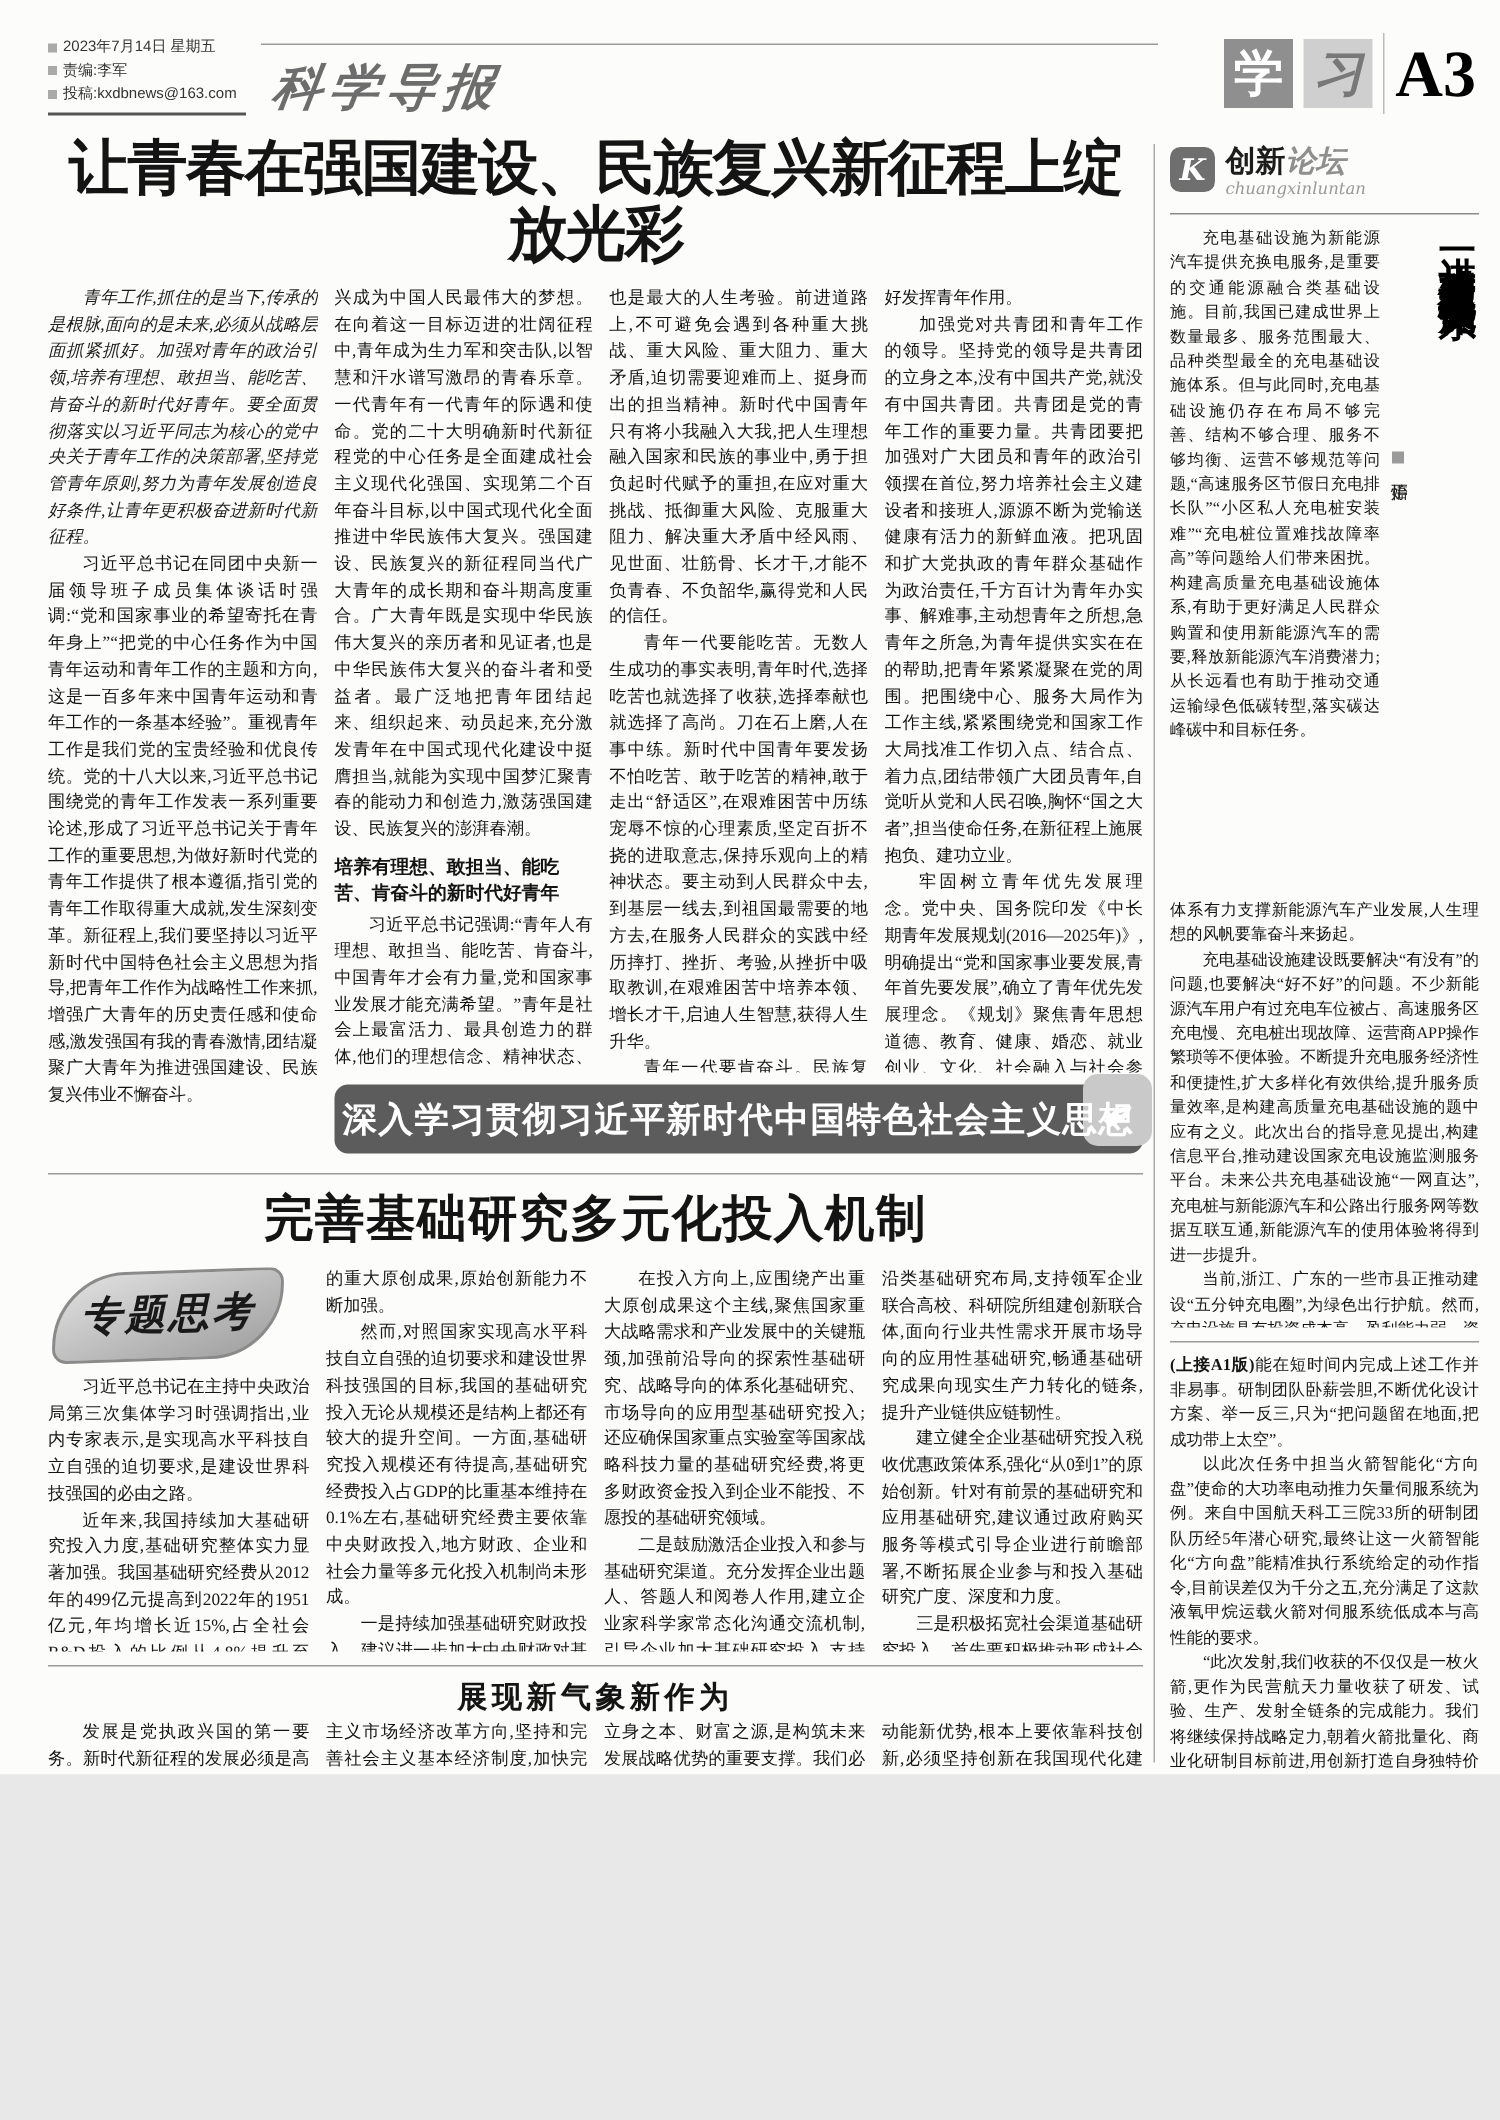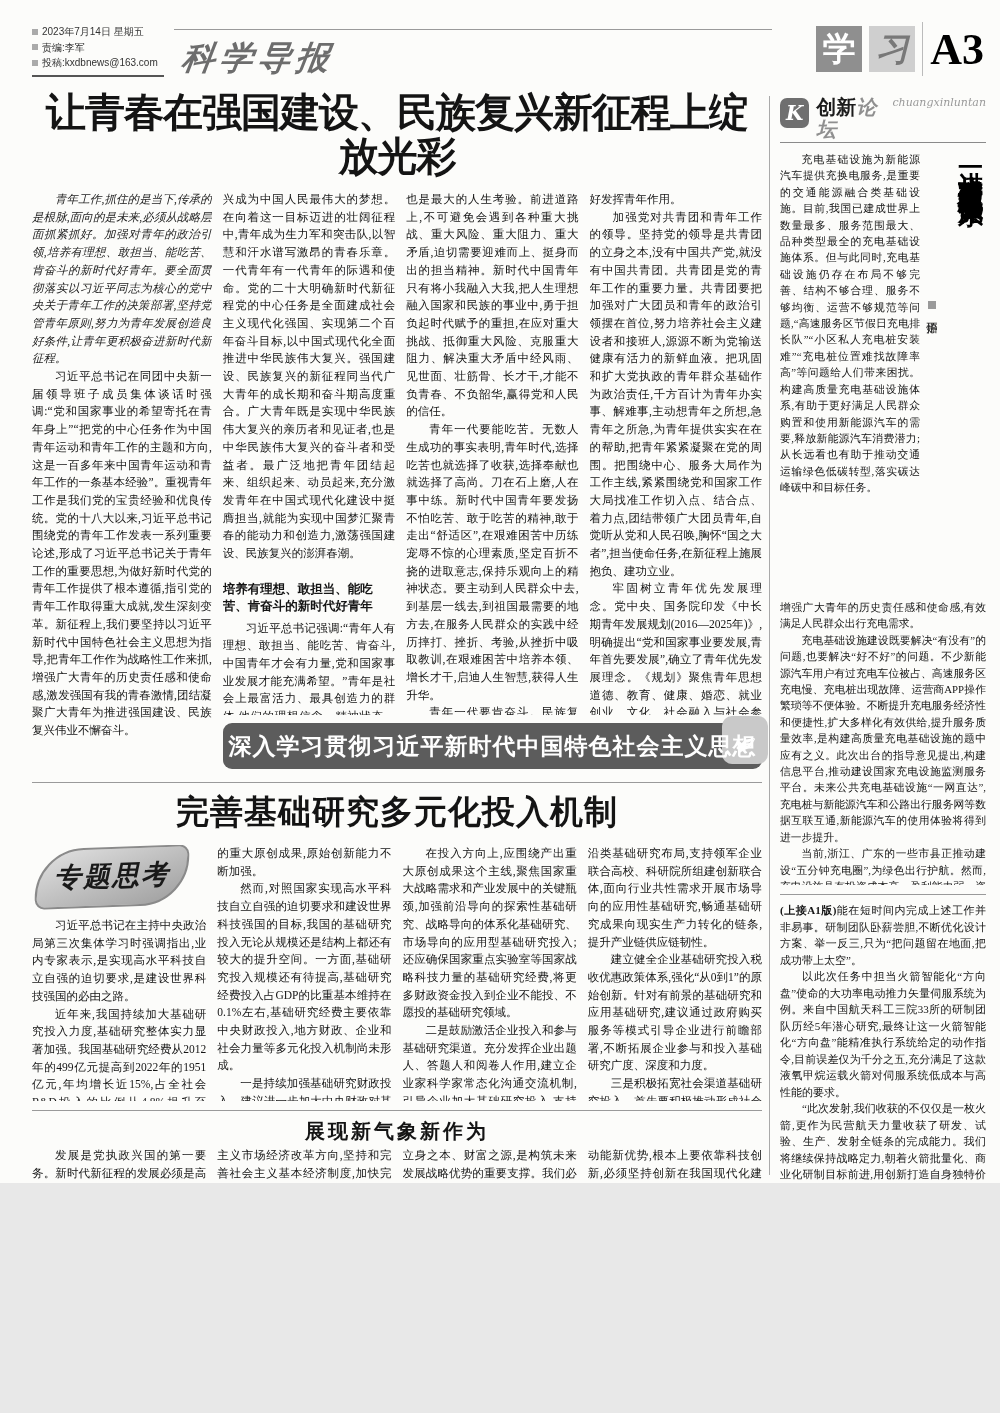--- a/index.html
+++ b/index.html
@@ -35,21 +35,21 @@
   .top-article .col.tall{height:582px;}
   .right3{flex:3;min-width:0;display:flex;flex-direction:column;}
   .right3 .colrow{height:524px;}
   .right3 .col{height:524px;}
   
   .blk{margin:0;}
   .blk.p,.blk.lead{text-indent:2em;}
   .blk.pc{text-indent:0;}
   .blk.lead{font-style:italic;color:#1d1d1d;}
   .blk.h3{font-family:"Liberation Sans",sans-serif;font-weight:bold;font-size:12.5px;
-          line-height:1.35;margin:18px 0 5px;text-indent:0;text-align:left;}
+          line-height:1.35;margin:7px 0 5px;text-indent:0;text-align:left;}
   
   .banner{position:relative;margin-top:8px;height:46px;background:#5c5c5c;border-radius:9px;
           display:flex;align-items:center;justify-content:center;color:#fff;
           font-family:"Liberation Sans",sans-serif;font-weight:bold;font-size:23px;letter-spacing:1px;}
   .banner .curl{position:absolute;right:-6px;top:-7px;width:46px;height:48px;background:#c9c9c9;
                 border-radius:10px;z-index:0;}
   .banner .btxt{position:relative;z-index:1;}
   .banner .pen{position:absolute;right:2px;top:4px;z-index:2;font-size:30px;color:#fff;
                transform:rotate(-35deg);font-family:"DejaVu Sans",sans-serif;}
   
@@ -68,21 +68,21 @@
   .development h2{margin:0 0 10px;text-align:center;font-family:"Liberation Sans",sans-serif;
                   font-weight:900;font-size:37px;letter-spacing:2px;}
   .development .col{height:198px;}
   
   .sidebar{position:absolute;left:780px;top:96px;width:206px;}
   .forum-head{display:flex;align-items:flex-start;gap:7px;height:46px;border-bottom:1px solid #8a8a8a;
               margin-bottom:8px;}
   .k-box{width:30px;height:30px;margin-top:2px;background:#6f6f6f;border-radius:7px;color:#fff;
          display:flex;align-items:center;justify-content:center;
          font-family:"DejaVu Serif",serif;font-style:italic;font-weight:bold;font-size:20px;}
-  .forum-titles{display:flex;}
+  .forum-titles{display:flex;flex-direction:column;}
   .forum-title{font-family:"Liberation Sans",sans-serif;font-weight:bold;font-size:20px;
                line-height:1.1;color:#1c1c1c;}
   .forum-title .light{color:#8f8f8f;font-family:"DejaVu Serif",serif;font-style:italic;font-weight:bold;}
   .forum-pinyin{font-family:"DejaVu Serif",serif;font-style:italic;font-size:11px;color:#999;}
   .charge-flex{display:flex;gap:4px;}
   .charge-text{width:140px;height:442px;overflow:hidden;font-size:10.8px;line-height:1.52;
                text-align:justify;}
   .charge-title{position:relative;width:62px;height:442px;flex:none;}
   .vtitle{position:absolute;right:0;top:0;height:442px;writing-mode:vertical-rl;
           font-family:"Liberation Sans",sans-serif;font-weight:900;font-size:25px;line-height:1.2;
@@ -228,21 +228,21 @@
       <div class="charge-flex">
         <div class="charge-text">
             <div class="blk p">充电基础设施为新能源汽车提供充换电服务,是重要的交通能源融合类基础设施。目前,我国已建成世界上数量最多、服务范围最大、品种类型最全的充电基础设施体系。但与此同时,充电基础设施仍存在布局不够完善、结构不够合理、服务不够均衡、运营不够规范等问题,“高速服务区节假日充电排长队”“小区私人充电桩安装难”“充电桩位置难找故障率高”等问题给人们带来困扰。构建高质量充电基础设施体系,有助于更好满足人民群众购置和使用新能源汽车的需要,释放新能源汽车消费潜力;从长远看也有助于推动交通运输绿色低碳转型,落实碳达峰碳中和目标任务。</div>
           </div>
         <div class="charge-title">
           <div class="vbyline">丁怡婷</div>
           <div class="vtitle">进一步构建高质量充电基础设施体系</div>
         </div>
       </div>
       <div class="charge-wide">
-          <div class="blk pc">增强广大青年的历史责任感和使命感,有效满足人民群众出行充电需求。</div>
+          <div class="blk pc">体系有力支撑新能源汽车产业发展,人生理想的风帆要靠奋斗来扬起。</div>
           <div class="blk p">充电基础设施建设既要解决“有没有”的问题,也要解决“好不好”的问题。不少新能源汽车用户有过充电车位被占、高速服务区充电慢、充电桩出现故障、运营商APP操作繁琐等不便体验。不断提升充电服务经济性和便捷性,扩大多样化有效供给,提升服务质量效率,是构建高质量充电基础设施的题中应有之义。此次出台的指导意见提出,构建信息平台,推动建设国家充电设施监测服务平台。未来公共充电基础设施“一网直达”,充电桩与新能源汽车和公路出行服务网等数据互联互通,新能源汽车的使用体验将得到进一步提升。</div>
           <div class="blk p">当前,浙江、广东的一些市县正推动建设“五分钟充电圈”,为绿色出行护航。然而,充电设施具有投资成本高、盈利能力弱、资本回收周期长等特点,加之居住区电力改造难度大,这对经营主体是不小的考验。加大政策支持力度,为各类经营主体大显身手创造条件,才能确保充电设施体系“建得快”“建得好”。</div>
         </div>
     </article>
 
     <hr class="section-rule">
 
     <article class="rocket">
         <div class="blk pc"><b>(上接A1版)</b>能在短时间内完成上述工作并非易事。研制团队卧薪尝胆,不断优化设计方案、举一反三,只为“把问题留在地面,把成功带上太空”。</div>
         <div class="blk p">以此次任务中担当火箭智能化“方向盘”使命的大功率电动推力矢量伺服系统为例。来自中国航天科工三院33所的研制团队历经5年潜心研究,最终让这一火箭智能化“方向盘”能精准执行系统给定的动作指令,目前误差仅为千分之五,充分满足了这款液氧甲烷运载火箭对伺服系统低成本与高性能的要求。</div>

